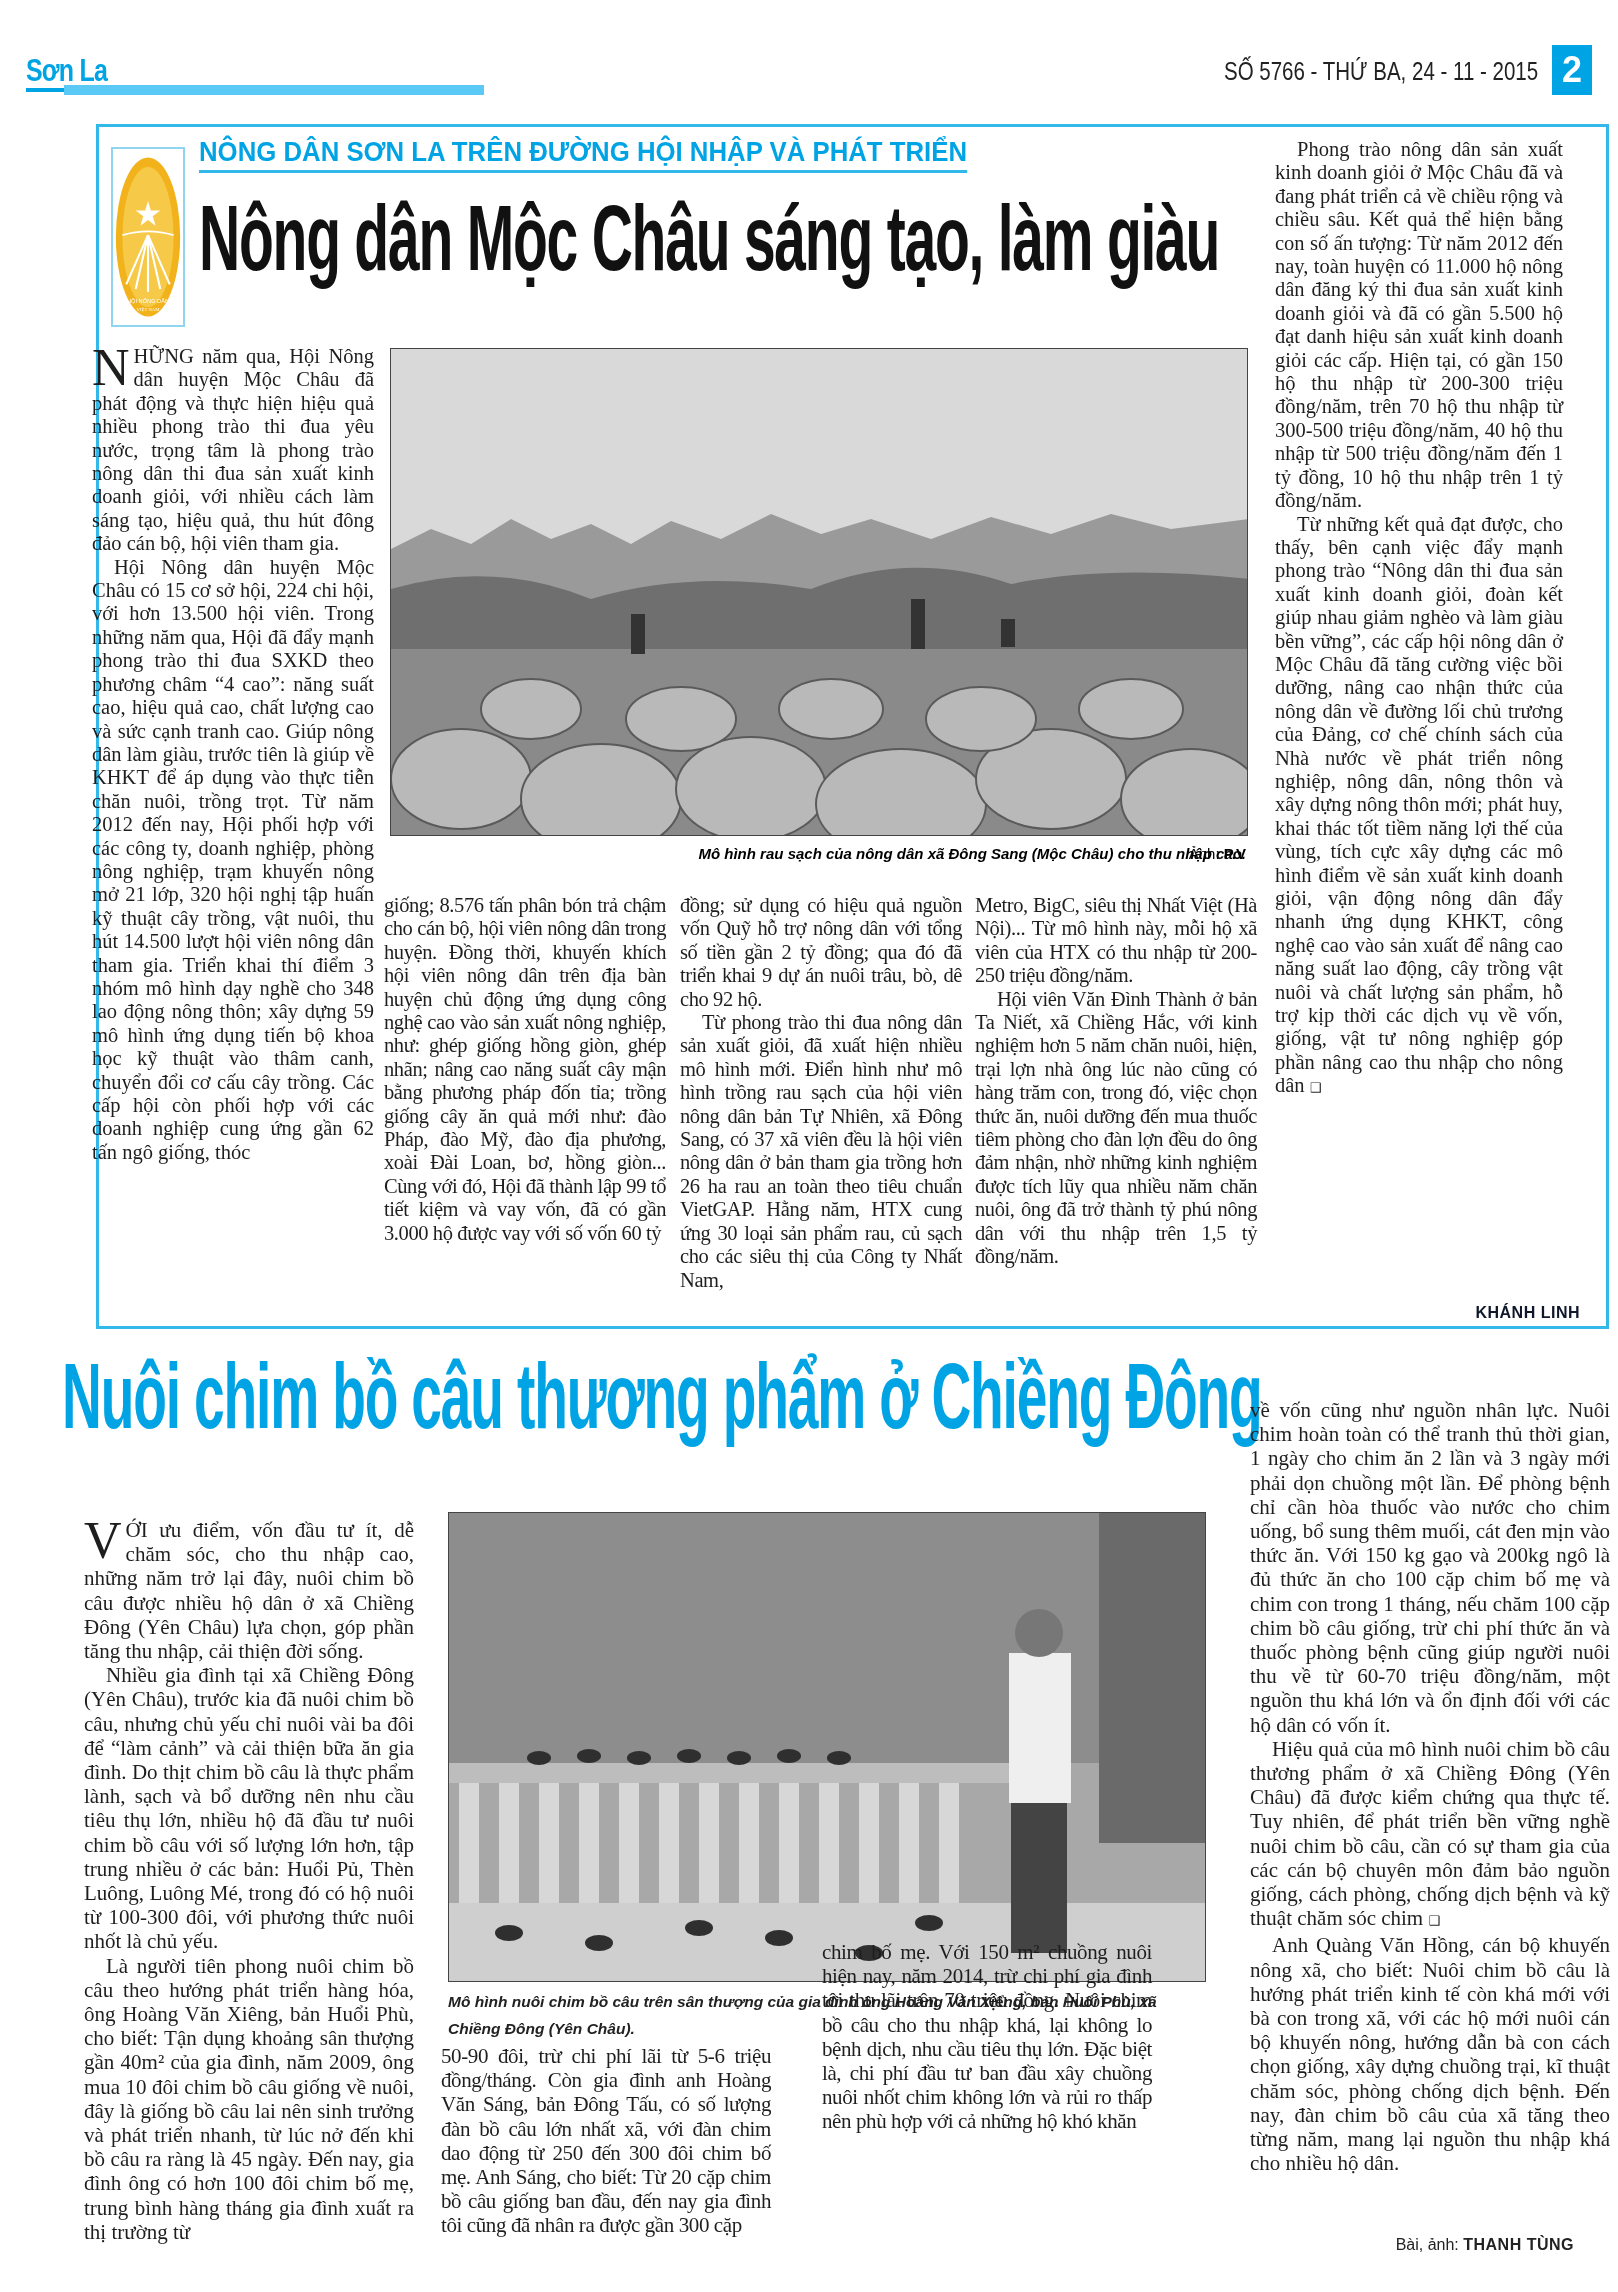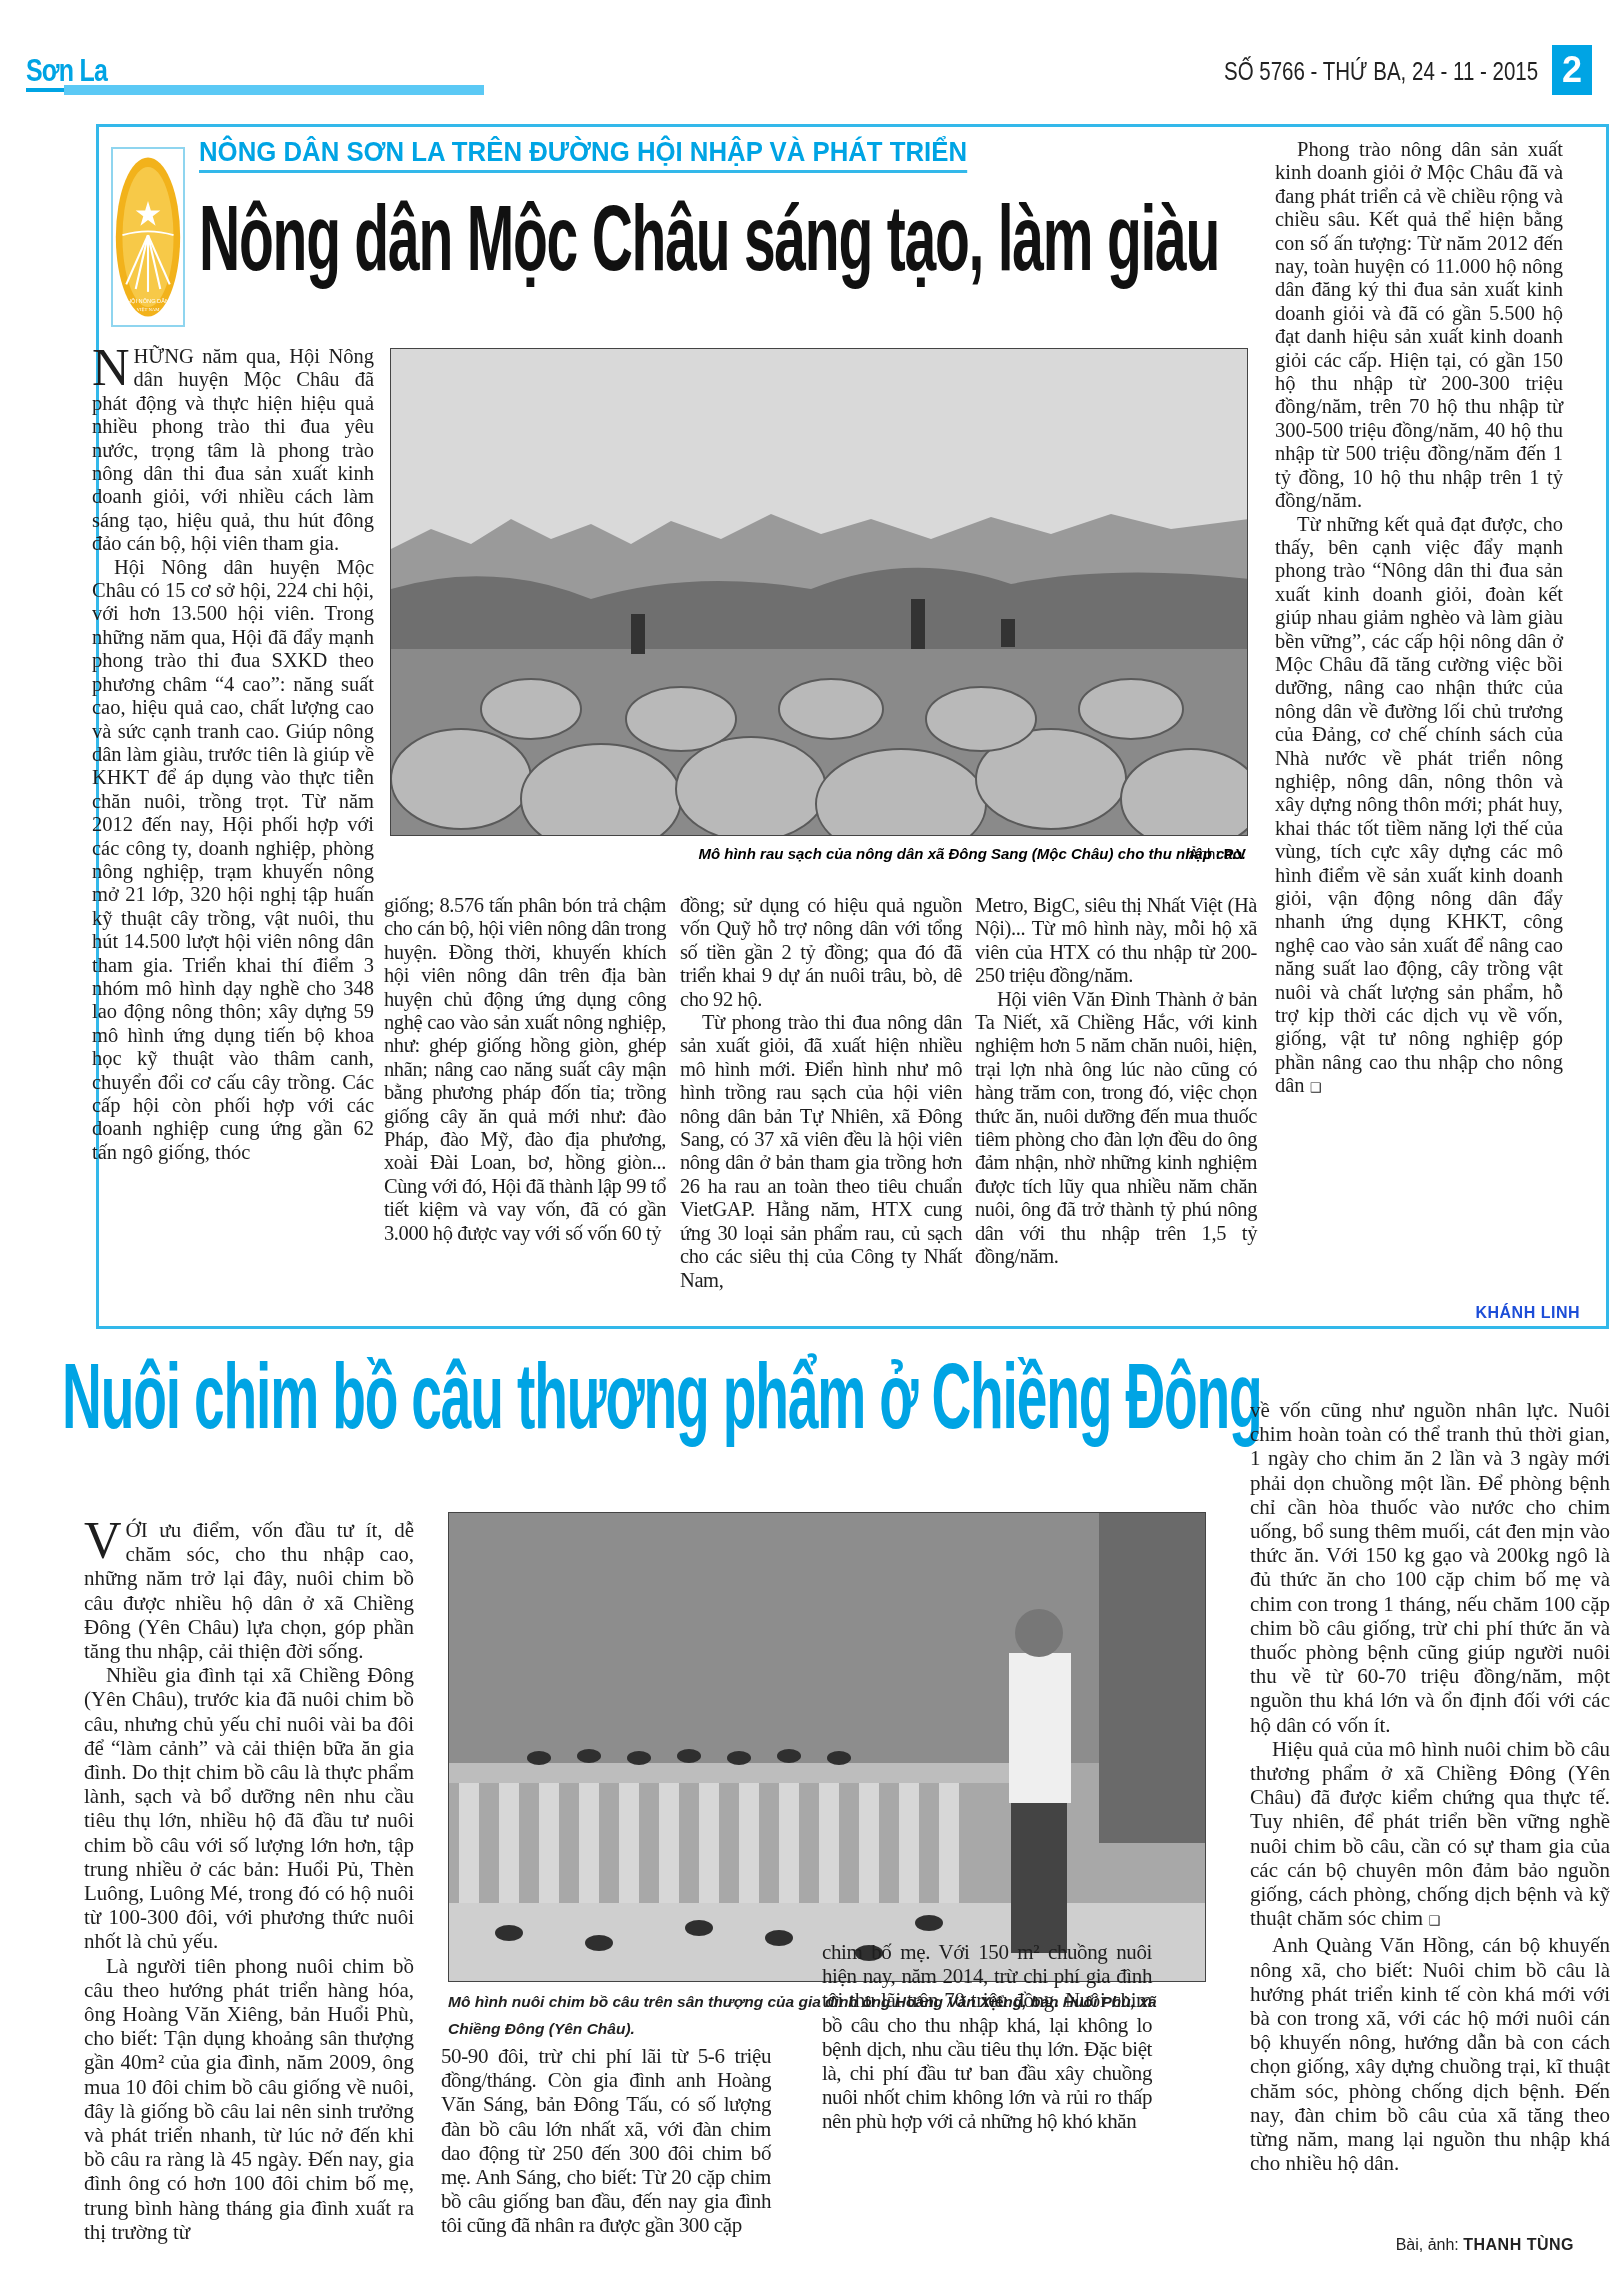--- a/index.html
+++ b/index.html
@@ -29,21 +29,21 @@
   .a1-col1 { left: 92px; top: 345px; width: 282px; }
   .a1-col2 { left: 384px; top: 894px; width: 282px; }
   .a1-col3 { left: 680px; top: 894px; width: 282px; }
   .a1-col4 { left: 975px; top: 894px; width: 282px; }
   .a1-col5 { left: 1275px; top: 138px; width: 288px; }
 
   .photo1 { position: absolute; left: 390px; top: 348px; width: 858px; height: 488px; border: 1px solid #444; overflow: hidden; background: #bbb; }
   .caption1 { position: absolute; left: 392px; top: 845px; width: 854px; font-family: "Liberation Sans", sans-serif; font-size: 15px; font-style: italic; font-weight: bold; color: #000000; text-align: right; }
   .caption1 .credit { position: absolute; right: 0; top: 0; font-style: normal; font-weight: normal; }
   .caption1 .credit b { font-weight: bold; }
-  .byline1 { position: absolute; right: 38px; top: 1304px; font-family: "Liberation Sans", sans-serif; font-weight: bold; font-size: 16px; color: #1d4ed8; letter-spacing: 0.5px; }
+  .byline1 { position: absolute; right: 38px; top: 1304px; font-family: "Liberation Sans", sans-serif; font-weight: bold; font-size: 16px; color: #0f172a; letter-spacing: 0.5px; }
 
   
   .headline2 { position: absolute; left: 62px; top: 1344px; font-family: "Liberation Sans", sans-serif; font-weight: bold; font-size: 92px; color: #00a4e4; white-space: nowrap; transform: scaleX(0.6); transform-origin: left top; letter-spacing: -2px; line-height: 105px; }
   .a2-col1 { left: 84px; top: 1518px; width: 330px; font-size: 21px; line-height: 24.2px; }
   .a2-col2 { left: 441px; top: 2044px; width: 330px; font-size: 21px; line-height: 24.2px; }
   .a2-col3 { left: 822px; top: 1940px; width: 330px; font-size: 21px; line-height: 24.2px; }
   .a2-col4 { left: 1212px; top: 1398px; width: 360px; font-size: 21px; line-height: 24.2px; margin-left: 38px; }
   .photo2 { position: absolute; left: 448px; top: 1512px; width: 758px; height: 470px; border: 1px solid #444; overflow: hidden; background: #c8c8c8; }
   .caption2 { position: absolute; left: 448px; top: 1988px; width: 760px; font-family: "Liberation Sans", sans-serif; font-size: 15.5px; font-style: italic; font-weight: bold; color: #222; line-height: 27px; }
   .byline2 { position: absolute; right: 44px; top: 2236px; font-family: "Liberation Sans", sans-serif; font-size: 16px; color: #222; }

